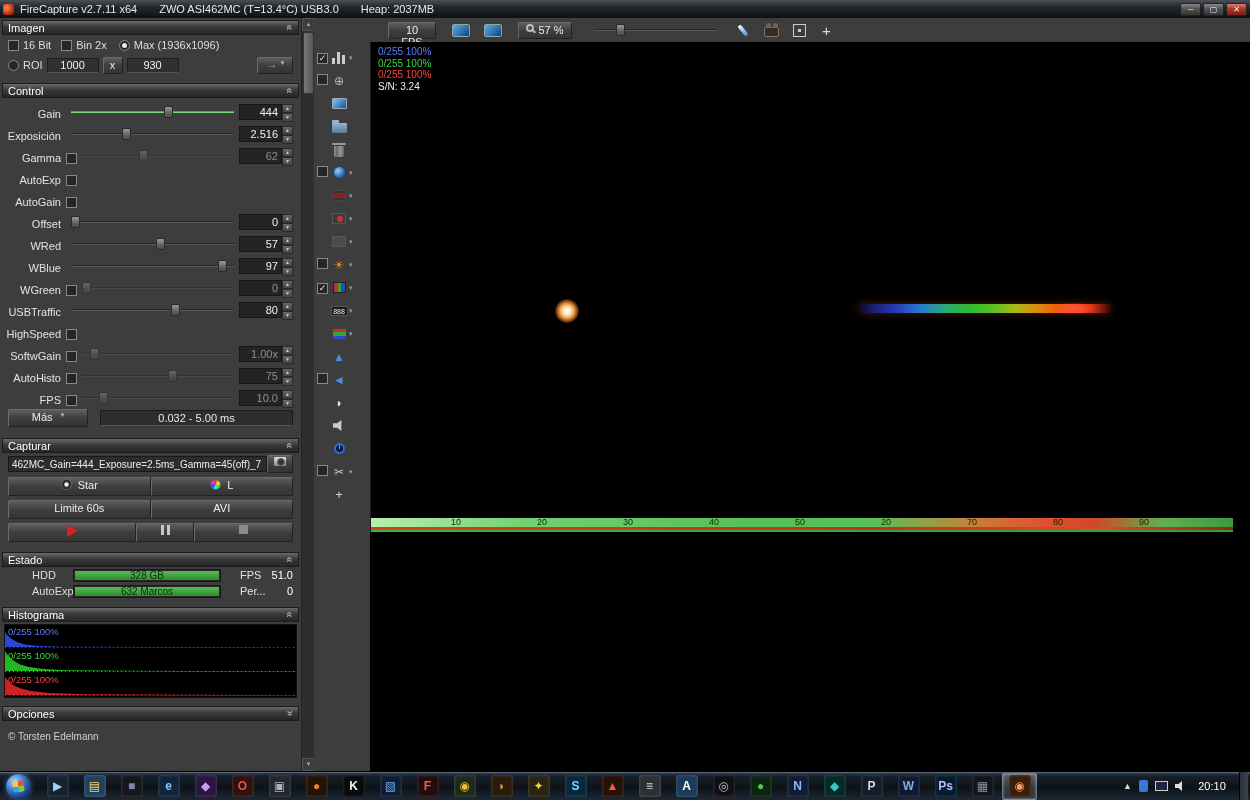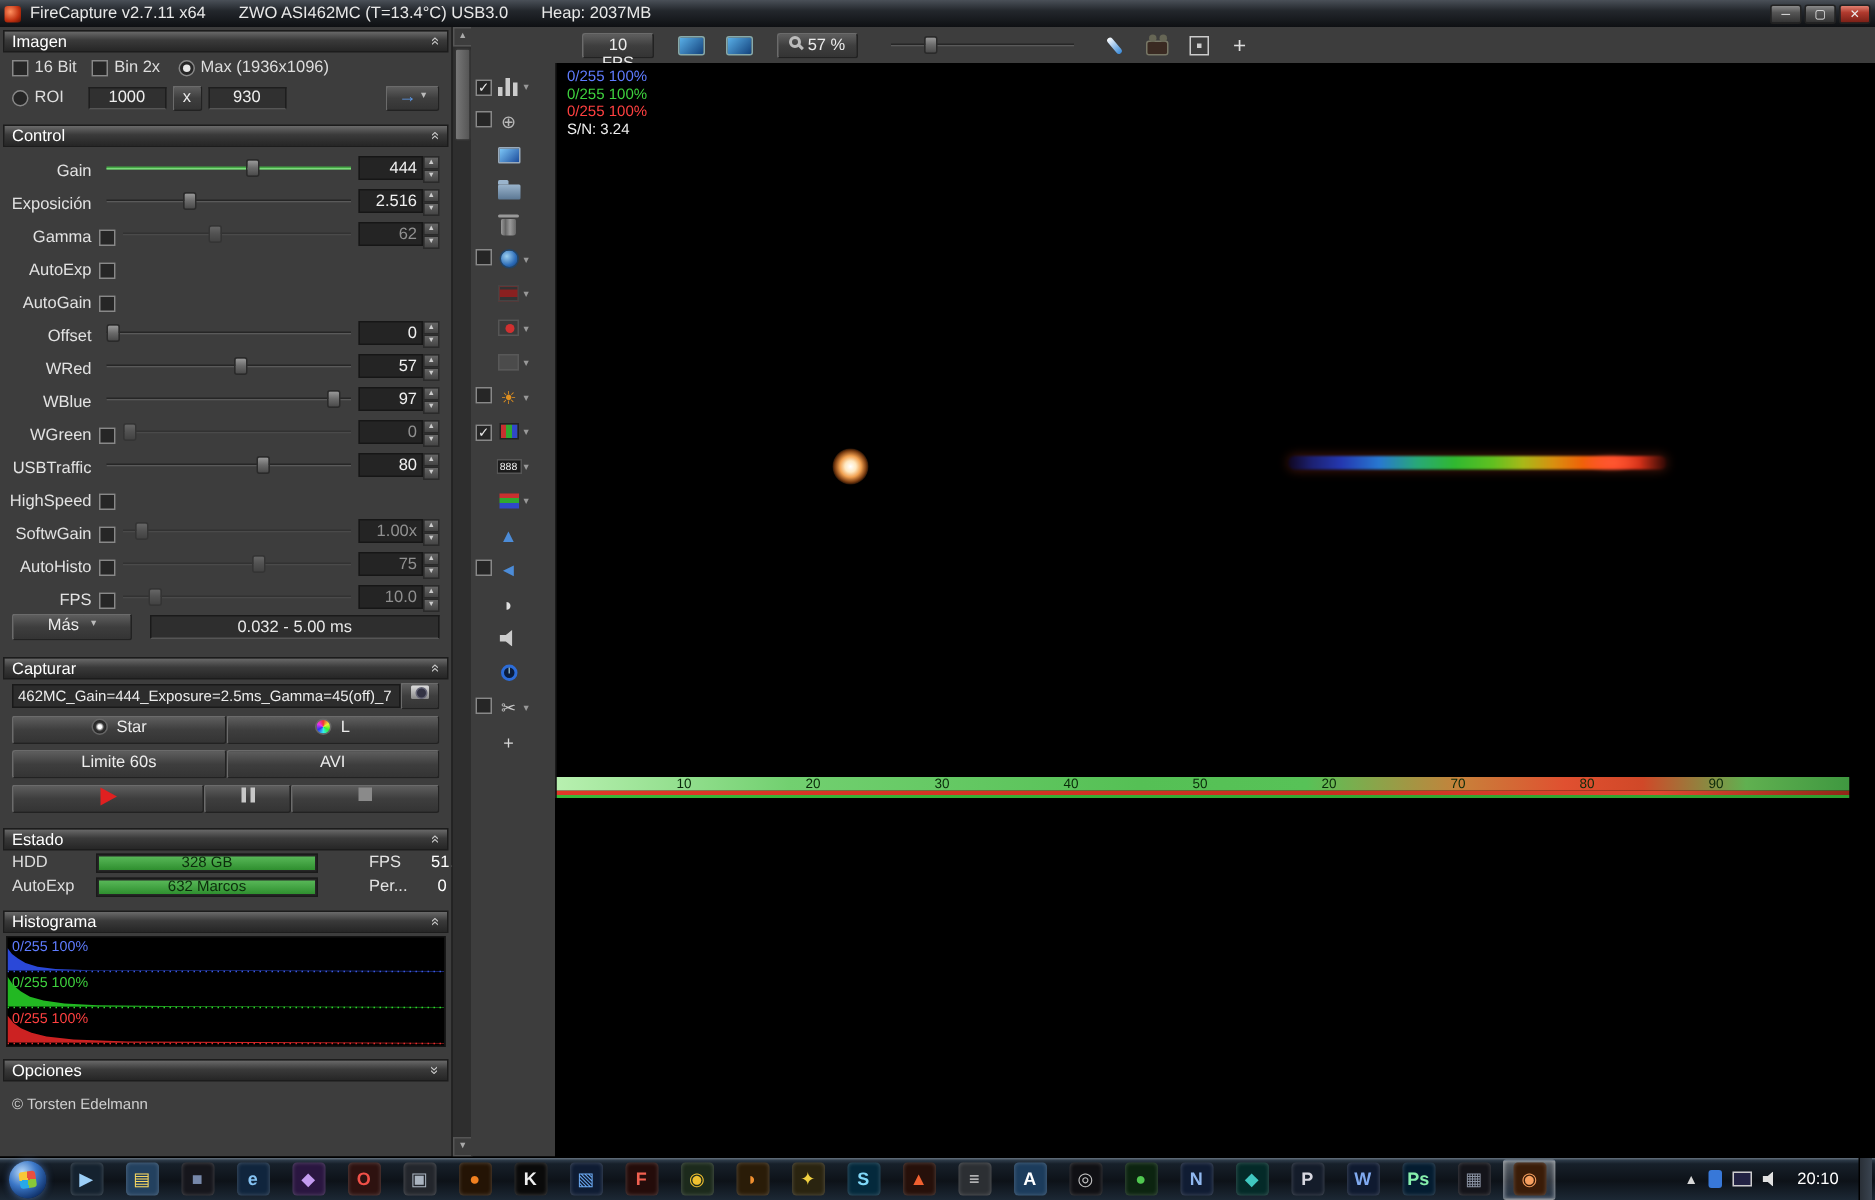--- a/index.html
+++ b/index.html
@@ -82,21 +82,21 @@
   .ic-wheel{width:11px;height:11px;border-radius:50%;border:1px solid #666;
     background:conic-gradient(#e33,#ee3,#3e3,#3ee,#33e,#e3e,#e33);}
   .recbtn{flex:0 0 128px;height:19px;}
   .pausebtn{flex:0 0 58px;height:19px;gap:3px;}
   .stopbtn{flex:1;height:19px;}
   .ic-rec{width:0;height:0;border-left:11px solid #e02020;border-top:6px solid transparent;border-bottom:6px solid transparent;}
   .ic-pause{width:3px;height:10px;background:#c8c8c8;}
   .ic-stop{width:9px;height:9px;background:#8a8a8a;}
 
   
-  .erow{display:flex;align-items:center;padding:1px 6px;gap:20px;height:16px;}
+  .erow{display:flex;align-items:center;padding:1px 6px;gap:5px;height:16px;margin-left:24px;}
   .elbl{width:36px;flex:0 0 auto;}
   .prog{position:relative;width:148px;height:13px;background:#262626;border:1px solid #1a1a1a;flex:0 0 auto;}
   .pfill{position:absolute;left:1px;top:1px;bottom:1px;background:linear-gradient(#58b858,#2f8f2f);}
   .ptext{position:relative;display:block;text-align:center;font-size:10px;color:#0c2c0c;line-height:11px;}
   .elbl2{margin-left:14px;color:#e2e2e2;}
   .eval{margin-left:auto;color:#fff;}
 
   
   .histbox{position:relative;width:293px;height:74px;background:#000;border:1px solid #111;margin:2px;}
   .histlabel{position:absolute;left:3px;font-size:9.5px;z-index:2;}
@@ -237,21 +237,21 @@
       <span class="cbx"></span>
       <span>16 Bit</span>
       <span class="cbx" style="margin-left:6px"></span>
       <span>Bin 2x</span>
       <span class="radio sel" style="margin-left:8px"></span>
       <span>Max (1936x1096)</span>
     </div>
     <div class="irow">
       <span class="radio"></span>
       <span>ROI</span>
-      <input class="numfield" style="margin-left: 12px;" value="1000">
+      <input class="numfield" style="" value="1000">
       <button class="btn xbtn">
           <span>x</span>
         </button>
       <input class="numfield" value="930" style="">
       <button class="btn arrowbtn">
         <span class="bluearrow">→</span>
         <span class="drop">▾</span>
       </button>
     </div>
   </div>
@@ -785,21 +785,21 @@
       <div class="tbtn">
         <span class="ticon" style="color: rgb(64, 200, 192); background: rgb(4, 42, 40);">◆</span>
       </div>
       <div class="tbtn">
         <span class="ticon" style="color: rgb(216, 216, 224); background: rgb(20, 28, 42);">P</span>
       </div>
       <div class="tbtn">
         <span class="ticon" style="color: rgb(128, 170, 240); background: rgb(15, 26, 48);">W</span>
       </div>
       <div class="tbtn">
-        <span class="ticon" style="color: #86efac; background: rgb(4, 28, 48);">Ps</span>
+        <span class="ticon" style="color: #c4b5fd; background: rgb(4, 28, 48);">Ps</span>
       </div>
       <div class="tbtn">
         <span class="ticon" style="color: rgb(136, 144, 160); background: rgb(20, 20, 26);">▦</span>
       </div>
       <div class="tbtn active">
         <span class="ticon" style="color: rgb(248, 160, 96); background: rgb(58, 28, 8);">◉</span>
       </div>
     </div>
   <div id="tray">
     <span class="trayg">▲</span>

